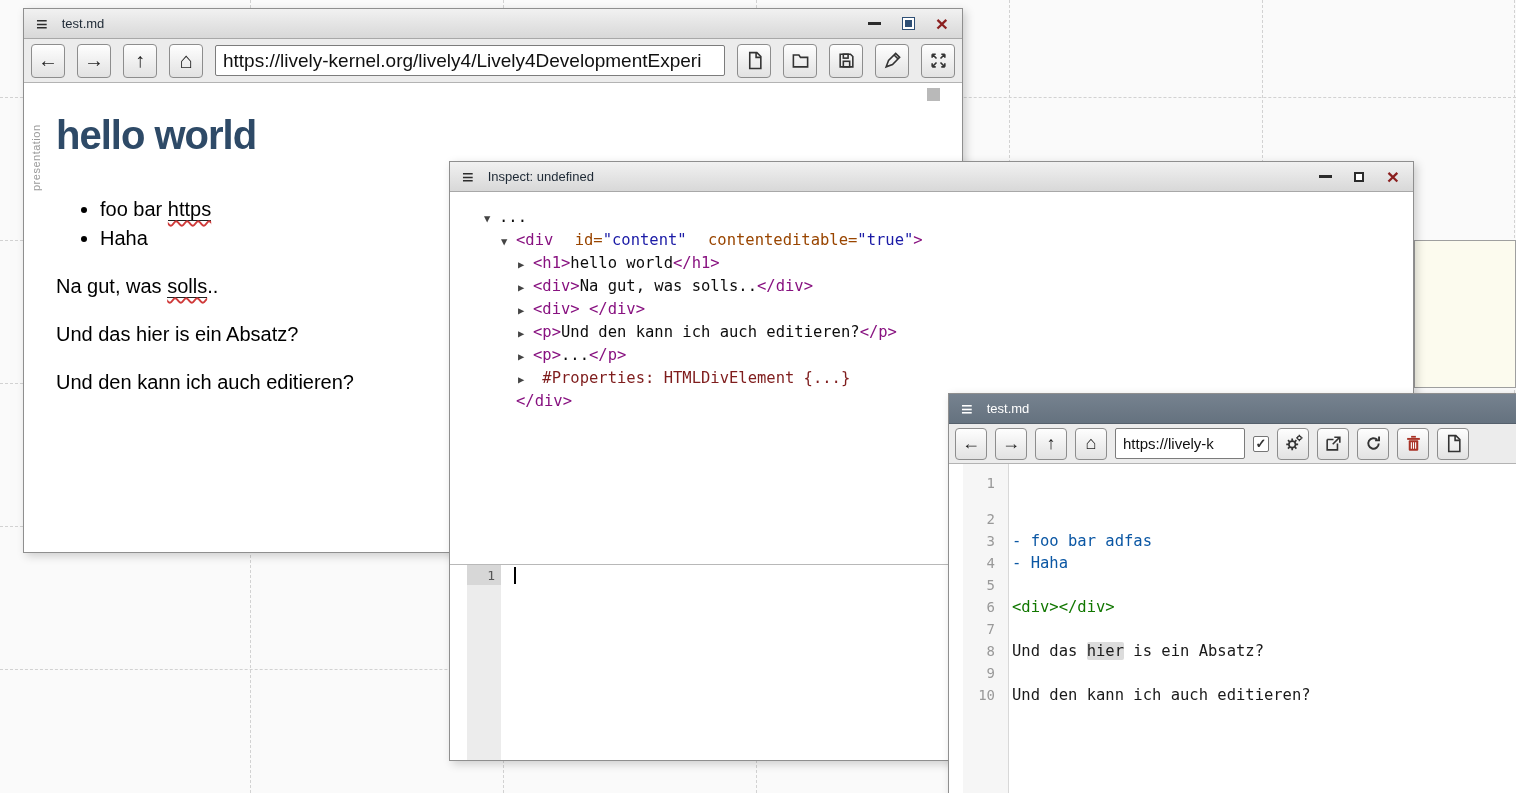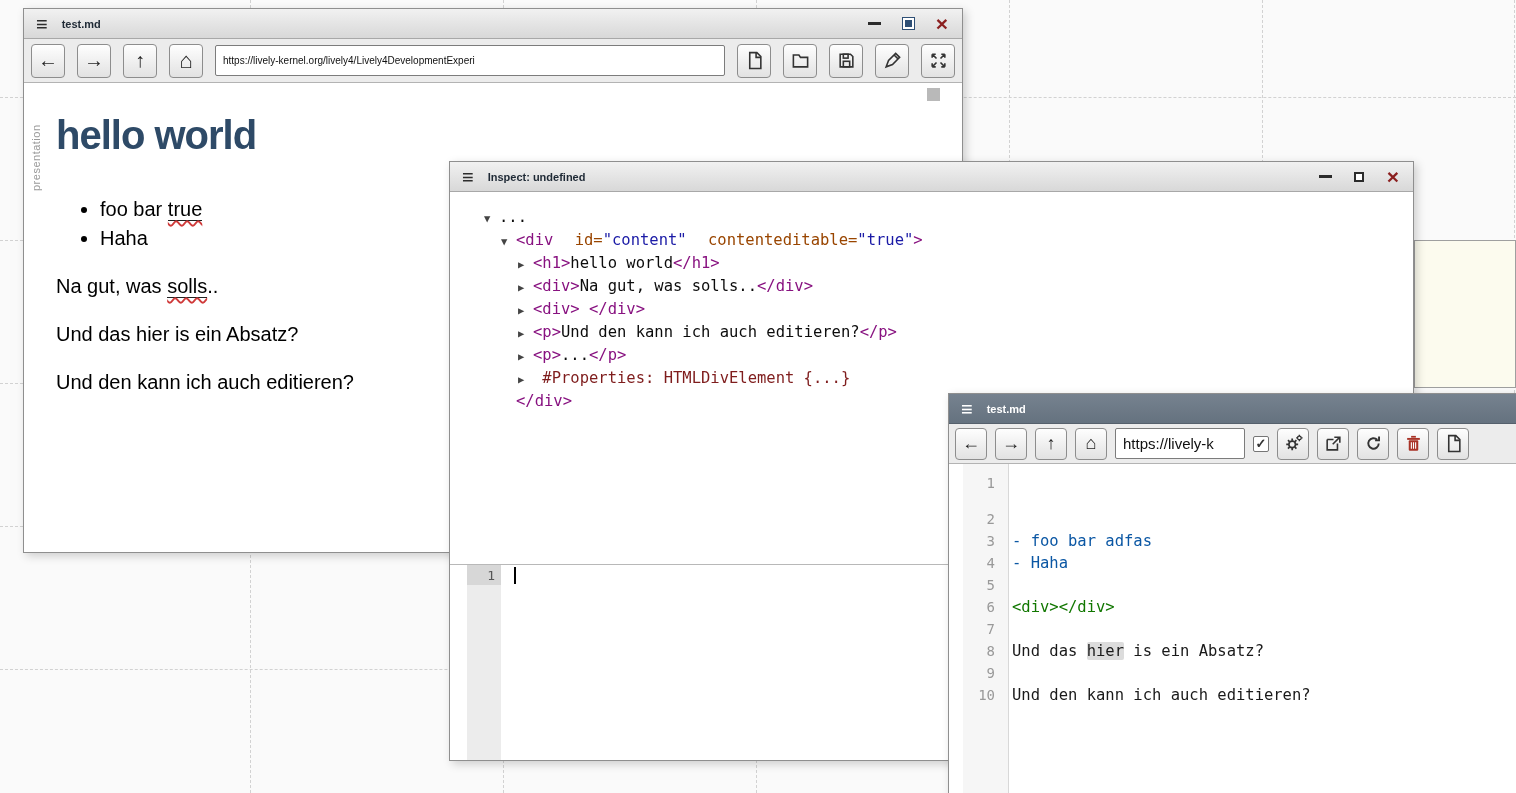--- a/index.html
+++ b/index.html
@@ -12,40 +12,40 @@
   .note { position:absolute; left:1414px; top:240px; width:102px; height:148px; background:#fcfbee; border:1px solid #9f9f9f; z-index:1; }
 
   
   .window { position:absolute; background:#fff; border:1px solid #8f8f8f; box-shadow:3px 3px 9px rgba(0,0,0,.18); }
   .win1 { left:23px; top:8px;  width:940px; height:545px; z-index:2; }
   .win2 { left:449px; top:161px; width:965px; height:600px; z-index:3; }
   .win3 { left:948px; top:393px; width:600px; height:440px; z-index:4; }
 
   .titlebar { height:30px; display:flex; align-items:center; gap:14px; padding:0 12px;
               background:linear-gradient(#f1f1f1,#d8d8d8); border-bottom:1px solid #a8a8a8; cursor:default; }
-  .titlebar .title { font-weight:bold; font-size:11px; color:#1e2935; }
+  .titlebar .title { font-weight:normal; font-size:13px; color:#1e2935; }
   .menu-glyph { font-size:20px; color:#2d2d2d; line-height:1; }
   .controls { margin-left:auto; display:flex; align-items:center; gap:18px; }
   .ctl { display:flex; align-items:center; justify-content:center; width:16px; height:16px; cursor:pointer; }
   .minbar { width:13px; height:3.5px; background:#2b2b2b; }
   .maxbox { width:10px; height:10px; border:2.5px solid #2b2b2b; background:#fff; }
   .win1 .maxbox { width:13px; height:13px; border:1px solid #2e4f75; background:#2e4f75; box-shadow:inset 0 0 0 2px #fff; }
   .closex { font-size:21px; font-weight:bold; color:#8b1f1f; line-height:1; }
   .titlebar.dark { background:linear-gradient(#76828f,#65727f); border-bottom:1px solid #55606c; }
   .titlebar.dark .title { color:#fff; }
   .titlebar.dark .menu-glyph { color:#fff; }
 
   .toolbar { display:flex; align-items:center; gap:12px; padding:4px 7px; height:44px;
              background:#ececec; border-bottom:1px solid #b3b3b3; }
   .tb { flex:none; width:34px; height:34px; display:flex; align-items:center; justify-content:center;
         background:linear-gradient(#fefefe,#e2e2e2); border:1px solid #8d8d8d; border-radius:4px;
         font-family:"Liberation Sans",sans-serif; font-size:20px; font-weight:bold; color:#1f1f1f; cursor:pointer; padding:0; }
   .tb.home { font-size:22px; }
   .url { flex:1 1 auto; min-width:0; height:31px; border:1px solid #7c7c7c; border-radius:2px; background:#fff;
-         padding:0 7px; font-size:10px; color:#101010; font-family:"Liberation Sans",sans-serif; }
+         padding:0 7px; font-size:19px; color:#101010; font-family:"Liberation Sans",sans-serif; }
   .win3 .toolbar { gap:8px; height:40px; padding:4px 6px; }
   .win3 .tb { width:32px; height:32px; font-size:18px; }
   .win3 .url { flex:0 0 130px; font-size:15px; }
   .checkbox { flex:none; width:16px; height:16px; border:1.5px solid #767676; background:#fff; border-radius:2px;
               display:flex; align-items:center; justify-content:center; font-size:13px; font-weight:bold; color:#333; cursor:pointer; }
 
   
   .p-content { position:relative; padding:30px 40px 20px 32px; }
   .p-content h1 { font-size:40px; font-weight:bold; color:#2e4a67; margin:0 0 40px 0; letter-spacing:-1px; }
   .p-content ul { margin:0 0 16px 0; padding-left:44px; }
@@ -156,21 +156,21 @@
         <svg class="icon-svg" width="19" height="19" viewBox="0 0 24 24">
             <path d="M9.5 9.5L4 4m0 0v4.5M4 4h4.5M14.5 9.5L20 4m0 0v4.5M20 4h-4.5M9.5 14.5L4 20m0 0v-4.5M4 20h4.5M14.5 14.5L20 20m0 0v-4.5M20 20h-4.5" fill="none" stroke="#333" stroke-width="2"></path>
           </svg>
       </button>
     </div>
     <div class="grip"></div>
     <div class="side-label">presentation</div>
     <div class="p-content">
       <h1>hello world</h1>
       <ul>
-        <li><span>foo bar </span><span class="misspell">true</span></li>
+        <li><span>foo bar </span><span class="misspell">https</span></li>
         <li>Haha</li>
       </ul>
       <p><span>Na gut, was </span><span class="misspell">solls</span><span>..</span></p>
       <p>Und das hier is ein Absatz?</p>
       <p>Und den kann ich auch editieren?</p>
     </div>
   </div>
 
   <div class="window win2">
     <div class="titlebar">

